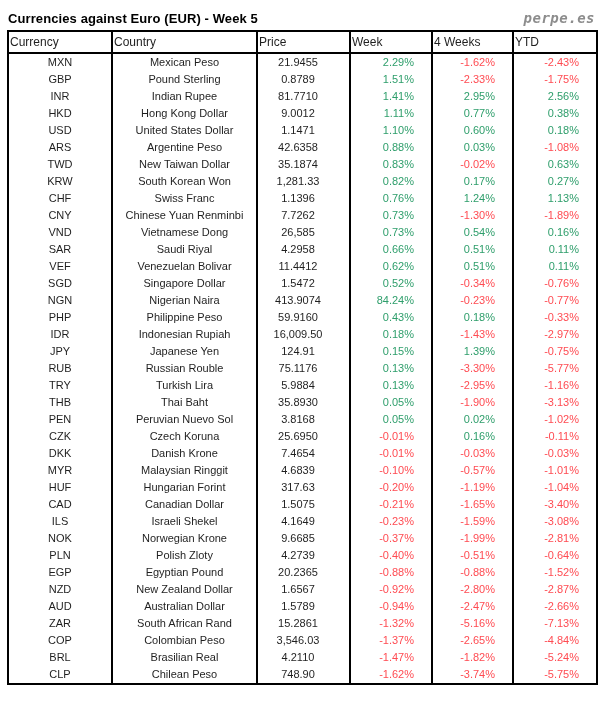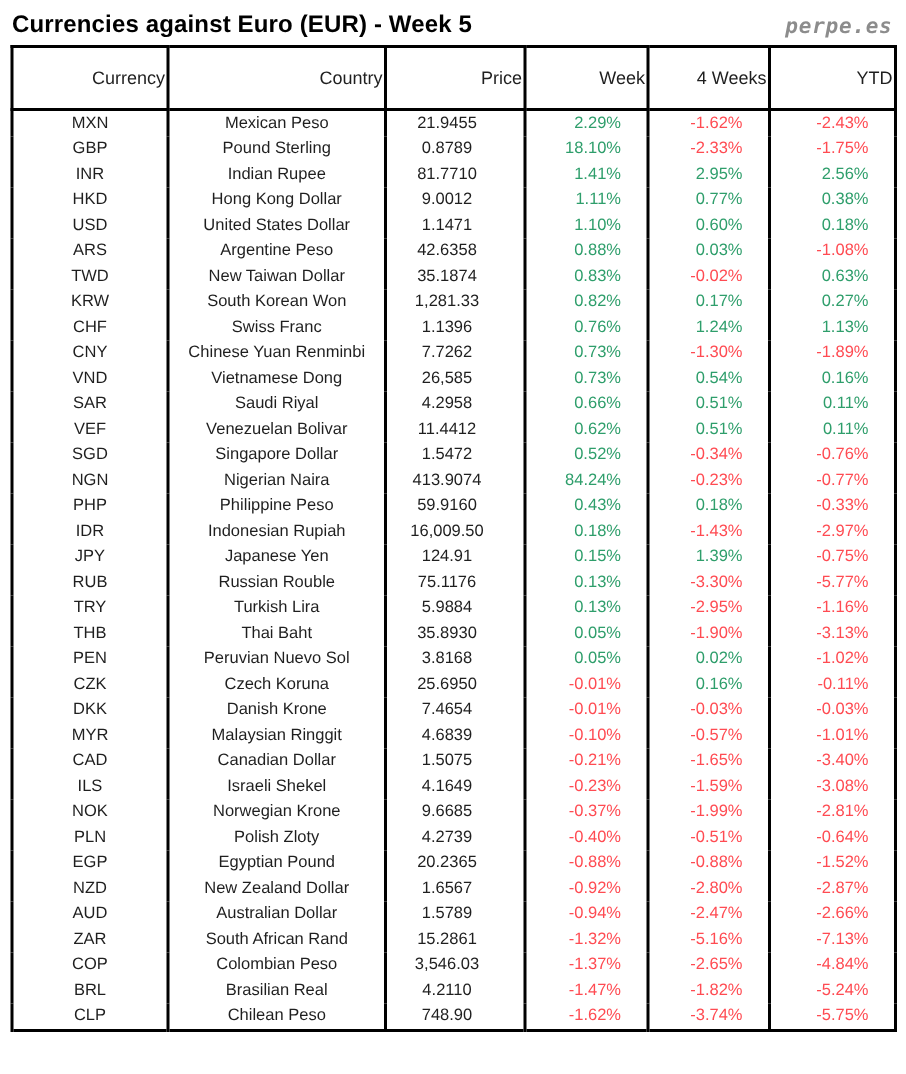--- a/index.html
+++ b/index.html
@@ -8,40 +8,40 @@
     width: 604px; height: 716px;
     background: #ffffff;
     font-family: "Liberation Sans", sans-serif;
     overflow: hidden;
     color: var(--text, #1f1f1f);
   }
   .top {
     display: flex; justify-content: space-between; align-items: flex-end;
     padding: 6px 9px 4px 8px; height: 30px;
   }
-  .title { font-size: 16px; font-weight: 700; color: #000; letter-spacing: 0.1px; }
+  .title { font-size: 13px; font-weight: 700; color: #000; letter-spacing: 0.1px; }
   .logo  {
     font-family: "DejaVu Sans Mono", monospace;
     font-style: italic; font-weight: 700; font-size: 14px;
     color: var(--logo, #8c8c8c); letter-spacing: 0.5px;
   }
   table.fx {
     border-collapse: collapse; table-layout: fixed;
     margin-left: 7px; border: 2px solid var(--border, #000);
   }
   col.c-code    { width: 104px; }
   col.c-country { width: 145px; }
   col.c-price   { width: 93px; }
   col.c-week    { width: 82px; }
   col.c-4w      { width: 81px; }
   col.c-ytd     { width: 84px; }
   thead th {
     border: 2px solid var(--border, #000);
-    height: 42px; font-size: 12px; font-weight: 400;
-    text-align: right; color: var(--text, #1f1f1f);
+    height: 22px; font-size: 12px; font-weight: 400;
+    text-align: left; color: var(--text, #1f1f1f);
     white-space: nowrap; overflow: hidden;
   }
   tbody td {
     border-left: 2px solid var(--border, #000);
     border-right: 2px solid var(--border, #000);
     border-top: none; border-bottom: none;
     height: 17px; font-size: 11px; line-height: 17px;
     white-space: nowrap; overflow: hidden; padding: 0;
     color: var(--text, #1f1f1f);
   }
@@ -84,21 +84,21 @@
         <td class="ta-c">Mexican Peso</td>
         <td class="ta-price">21.9455</td>
         <td class="ta-pct pos">2.29%</td>
         <td class="ta-pct neg">-1.62%</td>
         <td class="ta-pct neg">-2.43%</td>
       </tr>
       <tr>
         <td class="ta-c">GBP</td>
         <td class="ta-c">Pound Sterling</td>
         <td class="ta-price">0.8789</td>
-        <td class="ta-pct pos">18.10%</td>
+        <td class="ta-pct pos">1.51%</td>
         <td class="ta-pct neg">-2.33%</td>
         <td class="ta-pct neg">-1.75%</td>
       </tr>
       <tr>
         <td class="ta-c">INR</td>
         <td class="ta-c">Indian Rupee</td>
         <td class="ta-price">81.7710</td>
         <td class="ta-pct pos">1.41%</td>
         <td class="ta-pct pos">2.95%</td>
         <td class="ta-pct pos">2.56%</td>
@@ -273,20 +273,28 @@
       </tr>
       <tr>
         <td class="ta-c">MYR</td>
         <td class="ta-c">Malaysian Ringgit</td>
         <td class="ta-price">4.6839</td>
         <td class="ta-pct neg">-0.10%</td>
         <td class="ta-pct neg">-0.57%</td>
         <td class="ta-pct neg">-1.01%</td>
       </tr>
       <tr>
+        <td class="ta-c">HUF</td>
+        <td class="ta-c">Hungarian Forint</td>
+        <td class="ta-price">317.63</td>
+        <td class="ta-pct neg">-0.20%</td>
+        <td class="ta-pct neg">-1.19%</td>
+        <td class="ta-pct neg">-1.04%</td>
+      </tr>
+      <tr>
         <td class="ta-c">CAD</td>
         <td class="ta-c">Canadian Dollar</td>
         <td class="ta-price">1.5075</td>
         <td class="ta-pct neg">-0.21%</td>
         <td class="ta-pct neg">-1.65%</td>
         <td class="ta-pct neg">-3.40%</td>
       </tr>
       <tr>
         <td class="ta-c">ILS</td>
         <td class="ta-c">Israeli Shekel</td>

